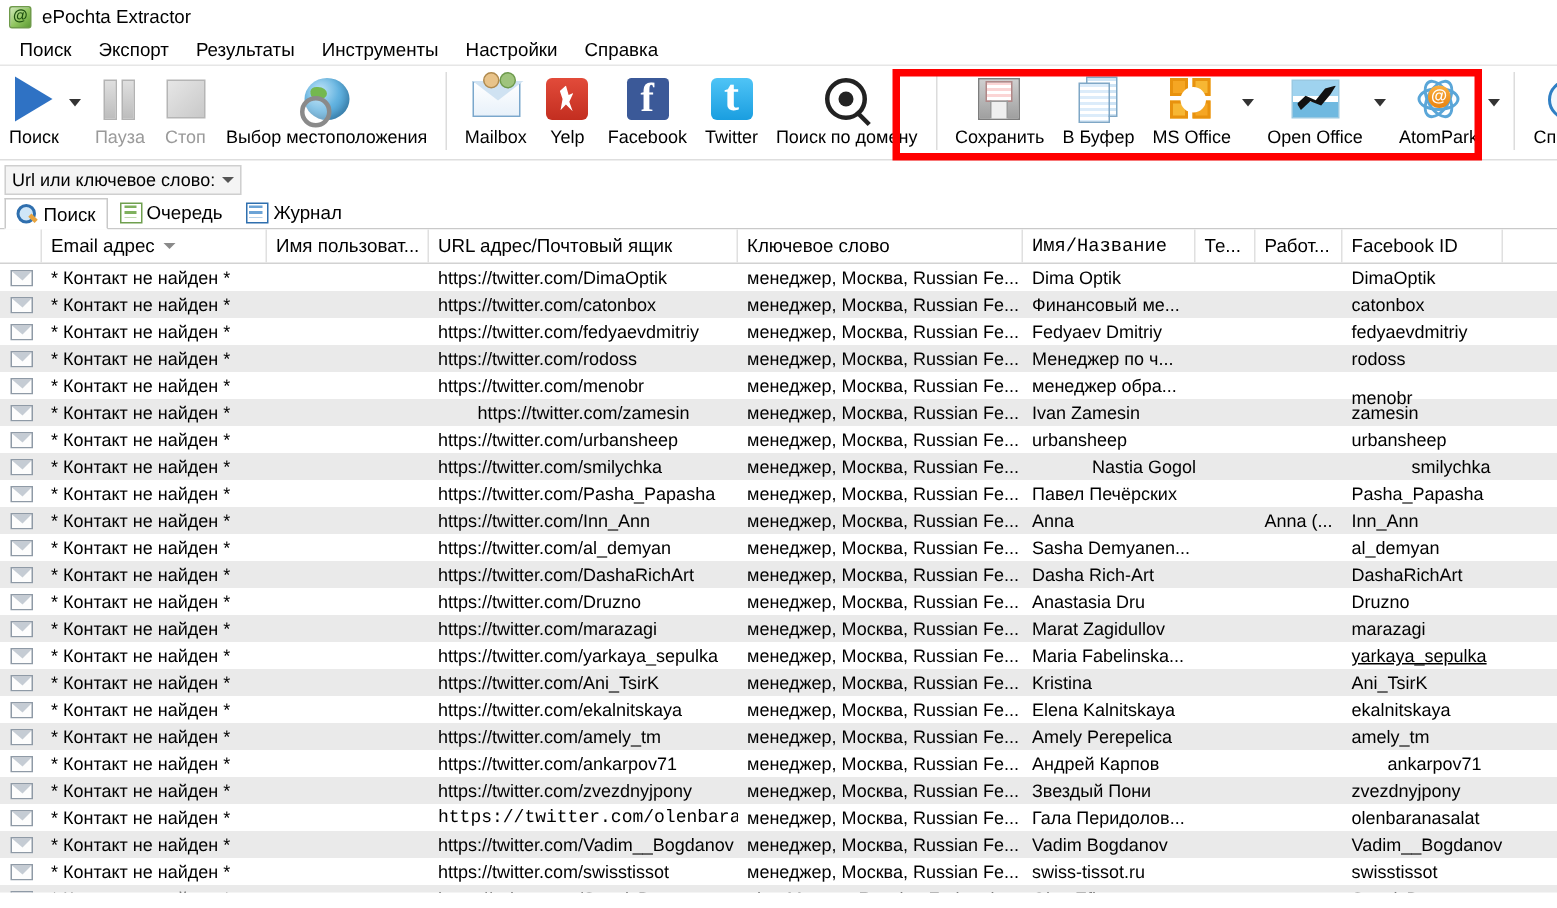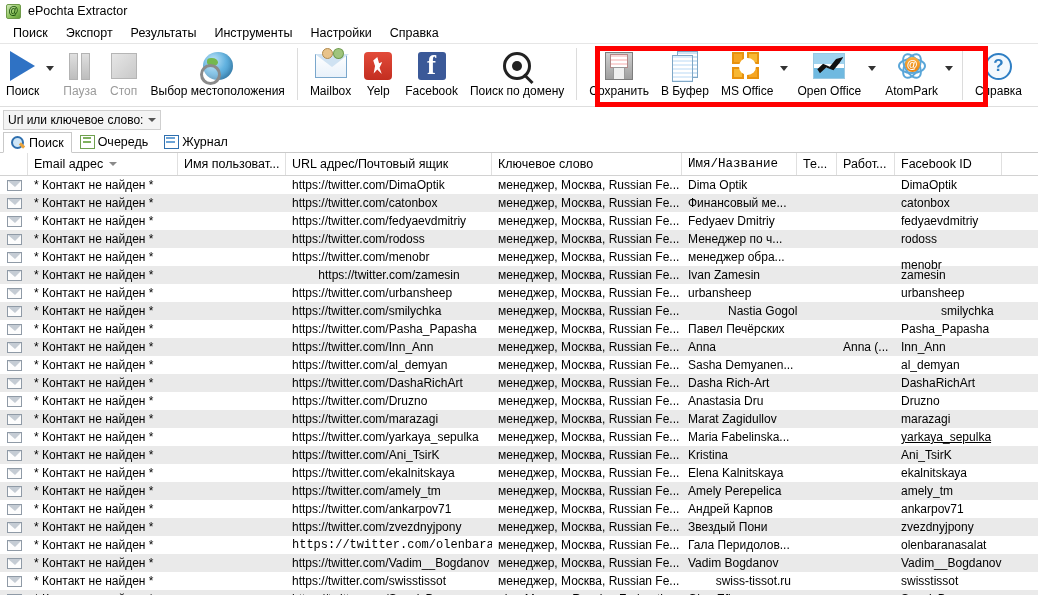--- a/index.html
+++ b/index.html
@@ -573,20 +573,26 @@
         <span class="ico">
           <span class="ico-yelp"></span>
         </span>
         <span class="lbl">Yelp</span>
       </div>
       <div class="tbtn">
         <span class="ico">
           <span class="ico-fb"></span>
         </span>
         <span class="lbl">Facebook</span>
+      </div>
+      <div class="tbtn">
+        <span class="ico">
+          <span class="ico-tw"></span>
+        </span>
+        <span class="lbl">Twitter</span>
       </div>
       <div class="tbtn">
         <span class="ico">
           <span class="ico-target"></span>
         </span>
         <span class="lbl">Поиск по домену</span>
       </div>
     </div>
     <div class="tb-sep"></div>
     <div class="tgroup">
@@ -937,21 +943,21 @@
         <div class="cell c-icon" style="width: 28px;">
           <span class="env"></span>
         </div>
         <div class="cell" style="width: 150px;">* Контакт не найден *</div>
         <div class="cell" style="width: 108px;"></div>
         <div class="cell" style="width: 206px;">https://twitter.com/ankarpov71</div>
         <div class="cell" style="width: 190px;">менеджер, Москва, Russian Fe...</div>
         <div class="cell" style="width: 115px;">Андрей Карпов</div>
         <div class="cell" style="width: 40px;"></div>
         <div class="cell" style="width: 58px;"></div>
-        <div class="cell" style="width: 107px;">ankarpov71</div>
+        <div class="cell" style="width: 107px; margin-left: 24px;">ankarpov71</div>
       </div>
       <div class="row alt">
         <div class="cell c-icon" style="width: 28px;">
           <span class="env"></span>
         </div>
         <div class="cell" style="width: 150px;">* Контакт не найден *</div>
         <div class="cell" style="width: 108px;"></div>
         <div class="cell" style="width: 206px;">https://twitter.com/zvezdnyjpony</div>
         <div class="cell" style="width: 190px;">менеджер, Москва, Russian Fe...</div>
         <div class="cell" style="width: 115px;">Звездый Пони</div>
@@ -986,21 +992,21 @@
         <div class="cell" style="width: 107px;">Vadim__Bogdanov</div>
       </div>
       <div class="row">
         <div class="cell c-icon" style="width: 28px;">
           <span class="env"></span>
         </div>
         <div class="cell" style="width: 150px;">* Контакт не найден *</div>
         <div class="cell" style="width: 108px;"></div>
         <div class="cell" style="width: 206px;">https://twitter.com/swisstissot</div>
         <div class="cell" style="width: 190px;">менеджер, Москва, Russian Fe...</div>
-        <div class="cell" style="width: 115px; text-align: right;">swiss-tissot.ru</div>
+        <div class="cell" style="width: 115px;">swiss-tissot.ru</div>
         <div class="cell" style="width: 40px;"></div>
         <div class="cell" style="width: 58px;"></div>
         <div class="cell" style="width: 107px;">swisstissot</div>
       </div>
       <div class="row alt">
         <div class="cell c-icon" style="width: 28px;">
           <span class="env"></span>
         </div>
         <div class="cell" style="width: 150px;">* Контакт не найден *</div>
         <div class="cell" style="width: 108px;"></div>

